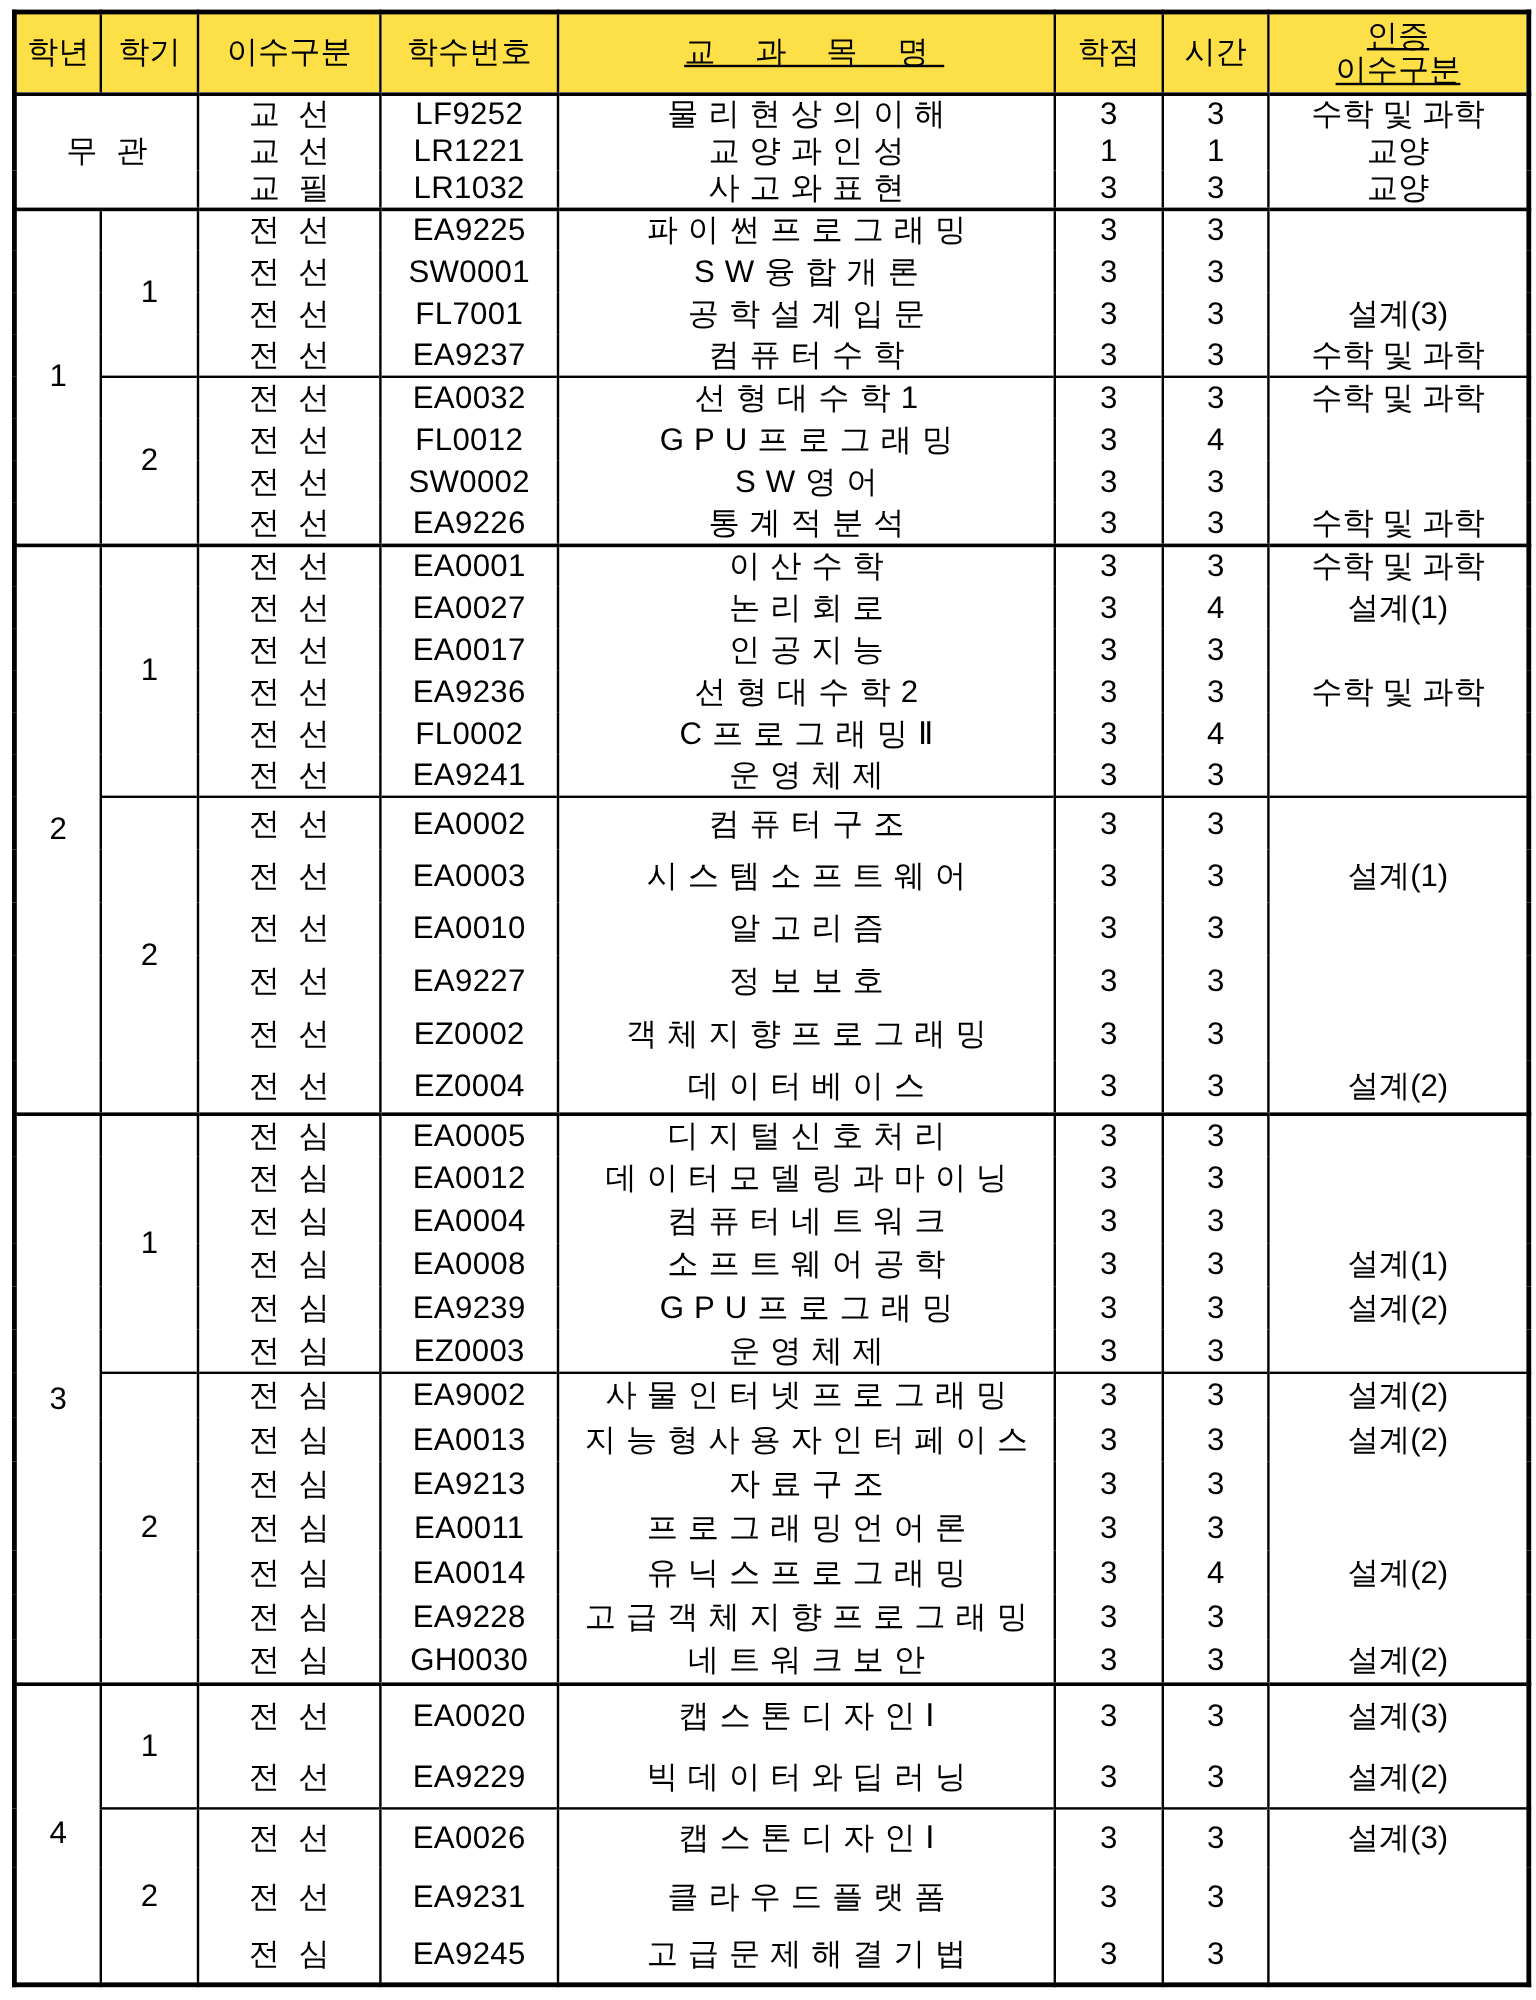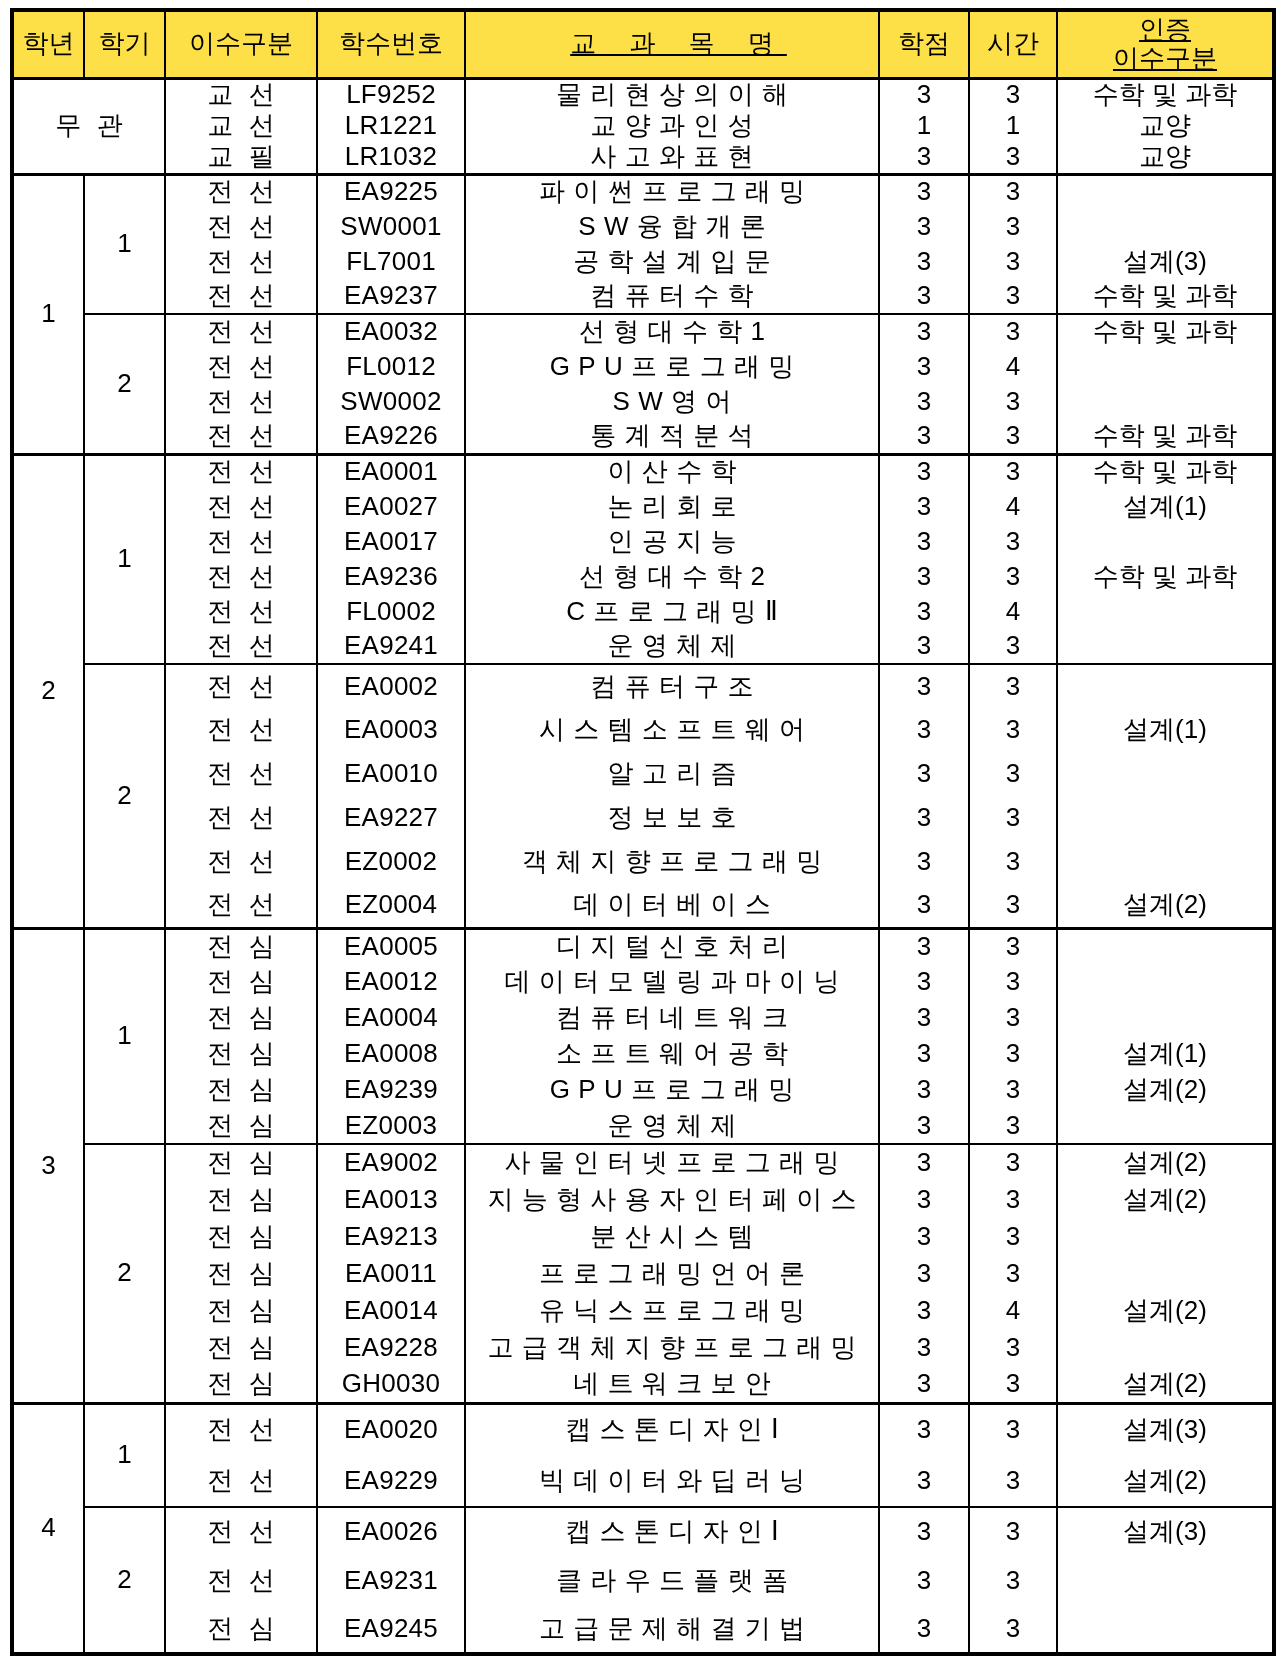--- a/index.html
+++ b/index.html
@@ -314,21 +314,21 @@
           <td class="c-type">전심</td>
           <td class="c-code">EA0013</td>
           <td class="c-name">지능형사용자인터페이스</td>
           <td class="c-credits">3</td>
           <td class="c-hours">3</td>
           <td class="c-cert">설계(2)</td>
         </tr>
         <tr style="height: 37px;">
           <td class="c-type">전심</td>
           <td class="c-code">EA9213</td>
-          <td class="c-name">분산시스템</td>
+          <td class="c-name">자료구조</td>
           <td class="c-credits">3</td>
           <td class="c-hours">3</td>
           <td class="c-cert"></td>
         </tr>
         <tr style="height: 37px;">
           <td class="c-type">전심</td>
           <td class="c-code">EA0011</td>
           <td class="c-name">프로그래밍언어론</td>
           <td class="c-credits">3</td>
           <td class="c-hours">3</td>

